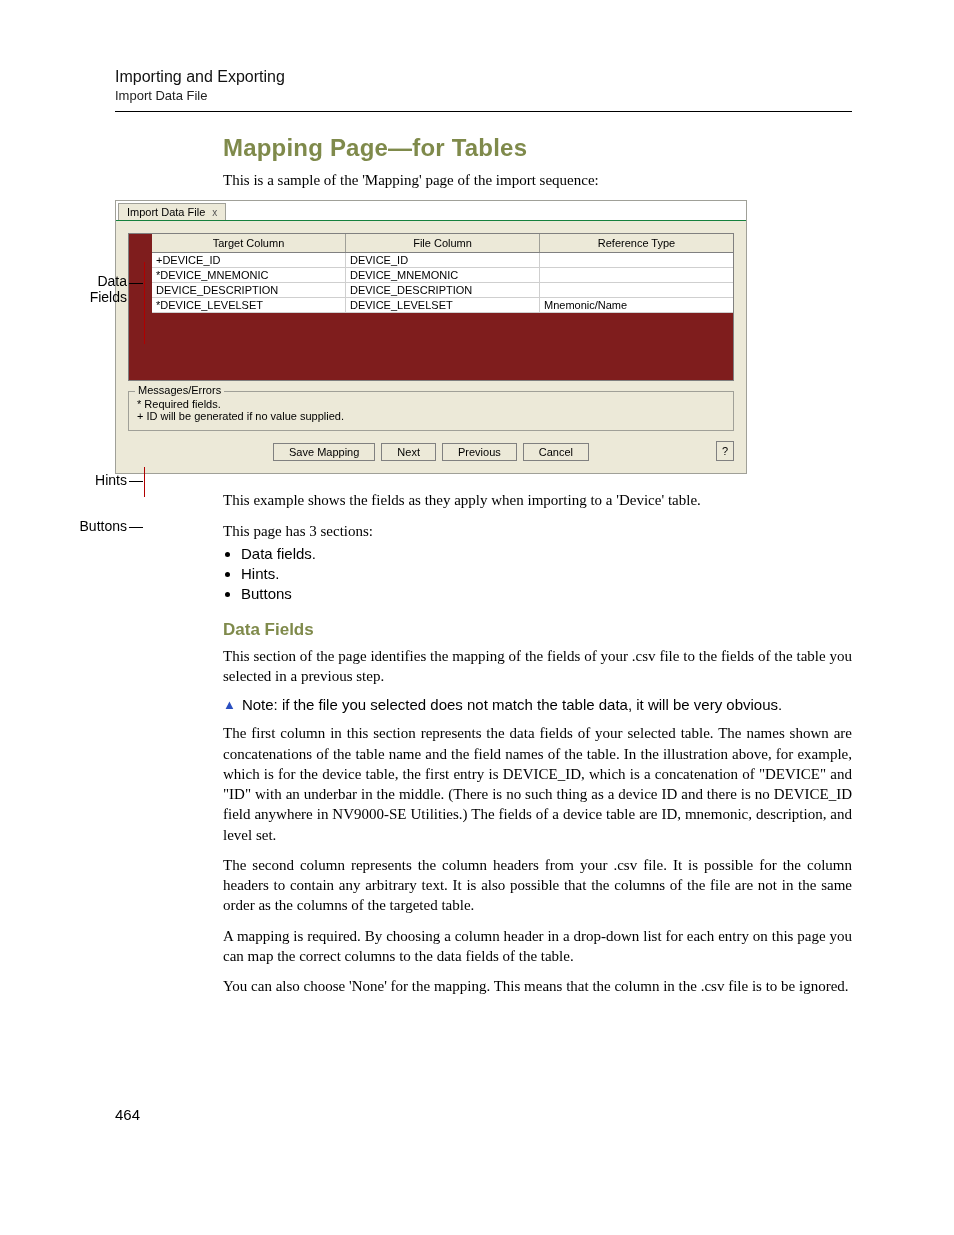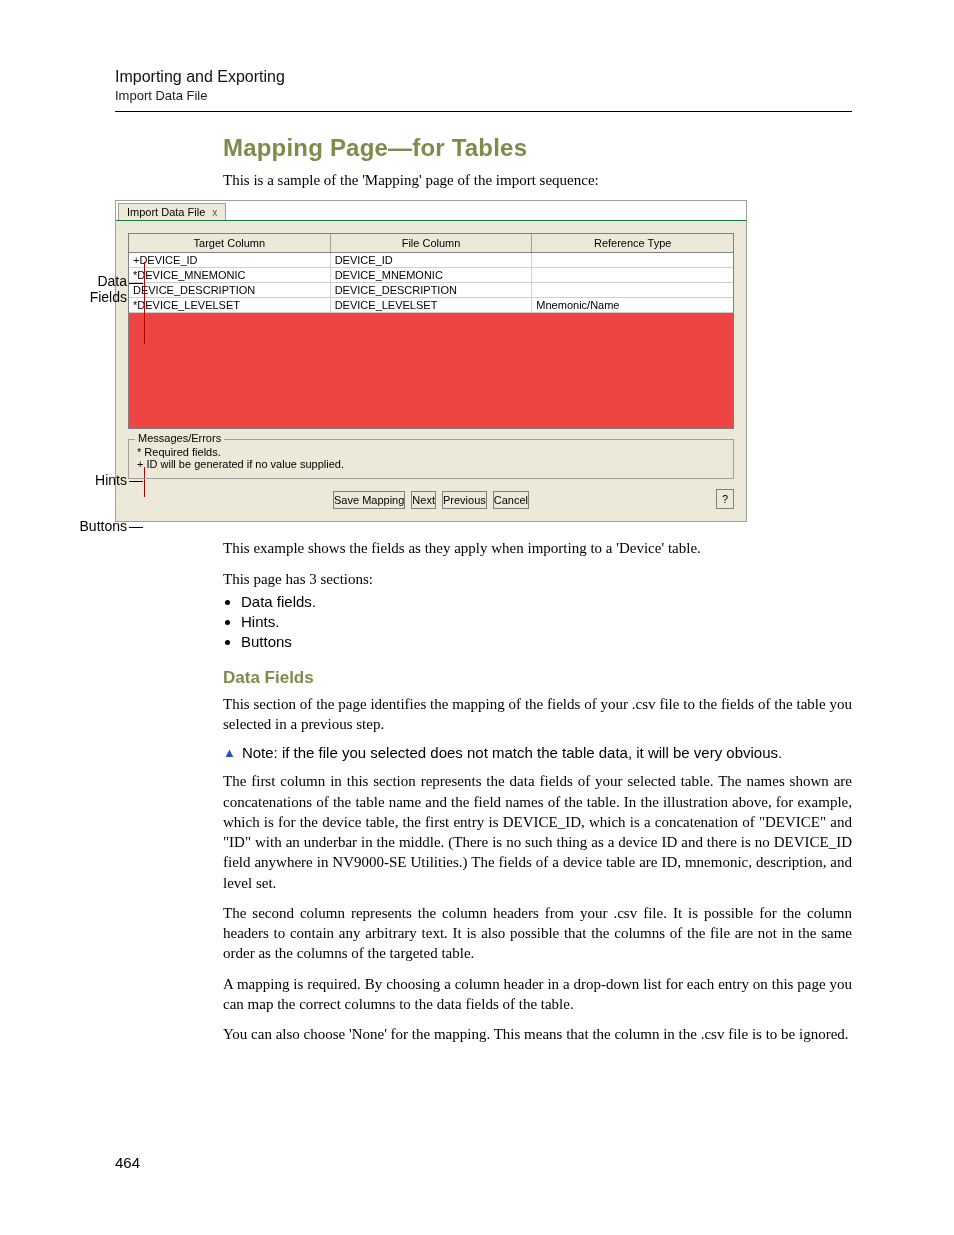--- a/index.html
+++ b/index.html
@@ -131,22 +131,23 @@
   .tab .x { color:#555; margin-left:4px; font-size:10px; }
   .panel {
     padding: 12px;
   }
   .panel-label {
     font-size: 11px;
     margin-bottom: 4px;
   }
   .grid {
     border: 1px solid #808080;
-    background: #ef4444;
-    height: 196px;
+    background: #7f1d1d;
+    height: 148px;
+    padding-left: 23px;
   }
   .grid-head {
     display: flex;
     background: #ece9d8;
     border-bottom: 1px solid #808080;
   }
   .grid-head div {
     flex: 1;
     text-align: center;
     padding: 3px 4px;
@@ -187,21 +188,21 @@
   .btn-row {
     margin-top: 12px;
     display: flex;
     justify-content: center;
     gap: 6px;
     position: relative;
   }
   .win-btn {
     border: 1px solid #808080;
     background: #ece9d8;
-    padding: 2px 0;
+    padding: 2px 15px;
     font-size: 11px;
     font-family: Tahoma, Arial, sans-serif;
   }
   .help-btn {
     position: absolute;
     right: 0;
     top: -2px;
     width: 18px;
     height: 20px;
     border: 1px solid #808080;

